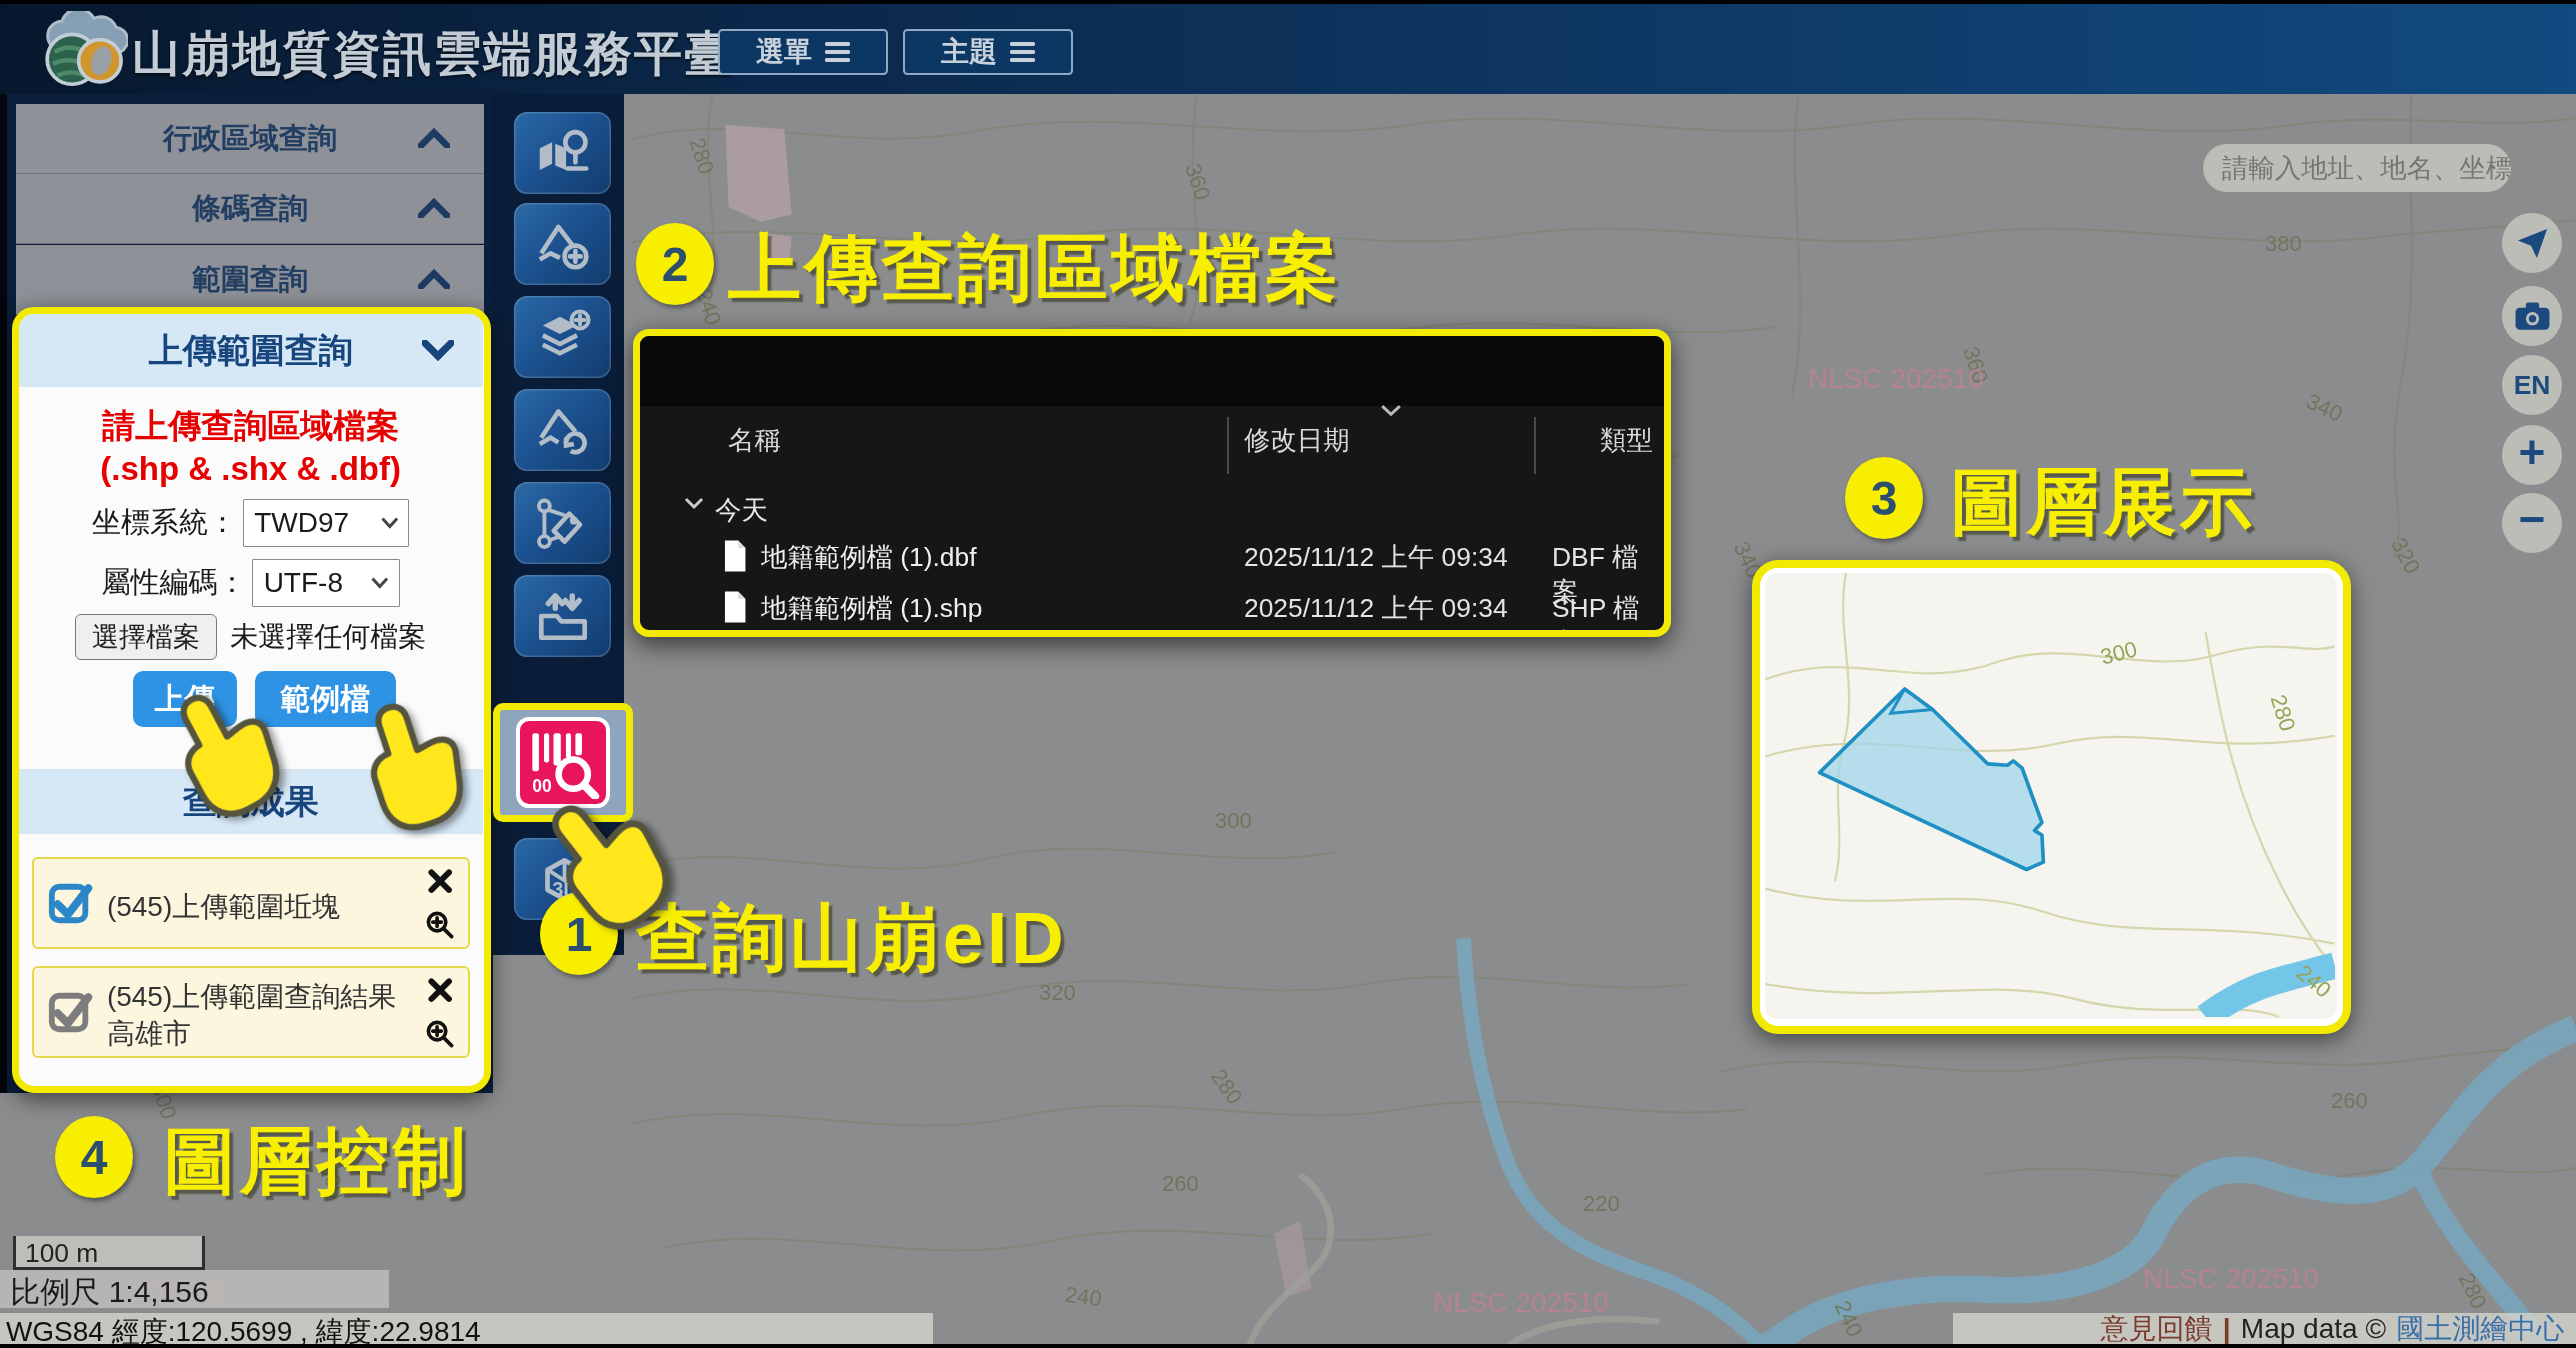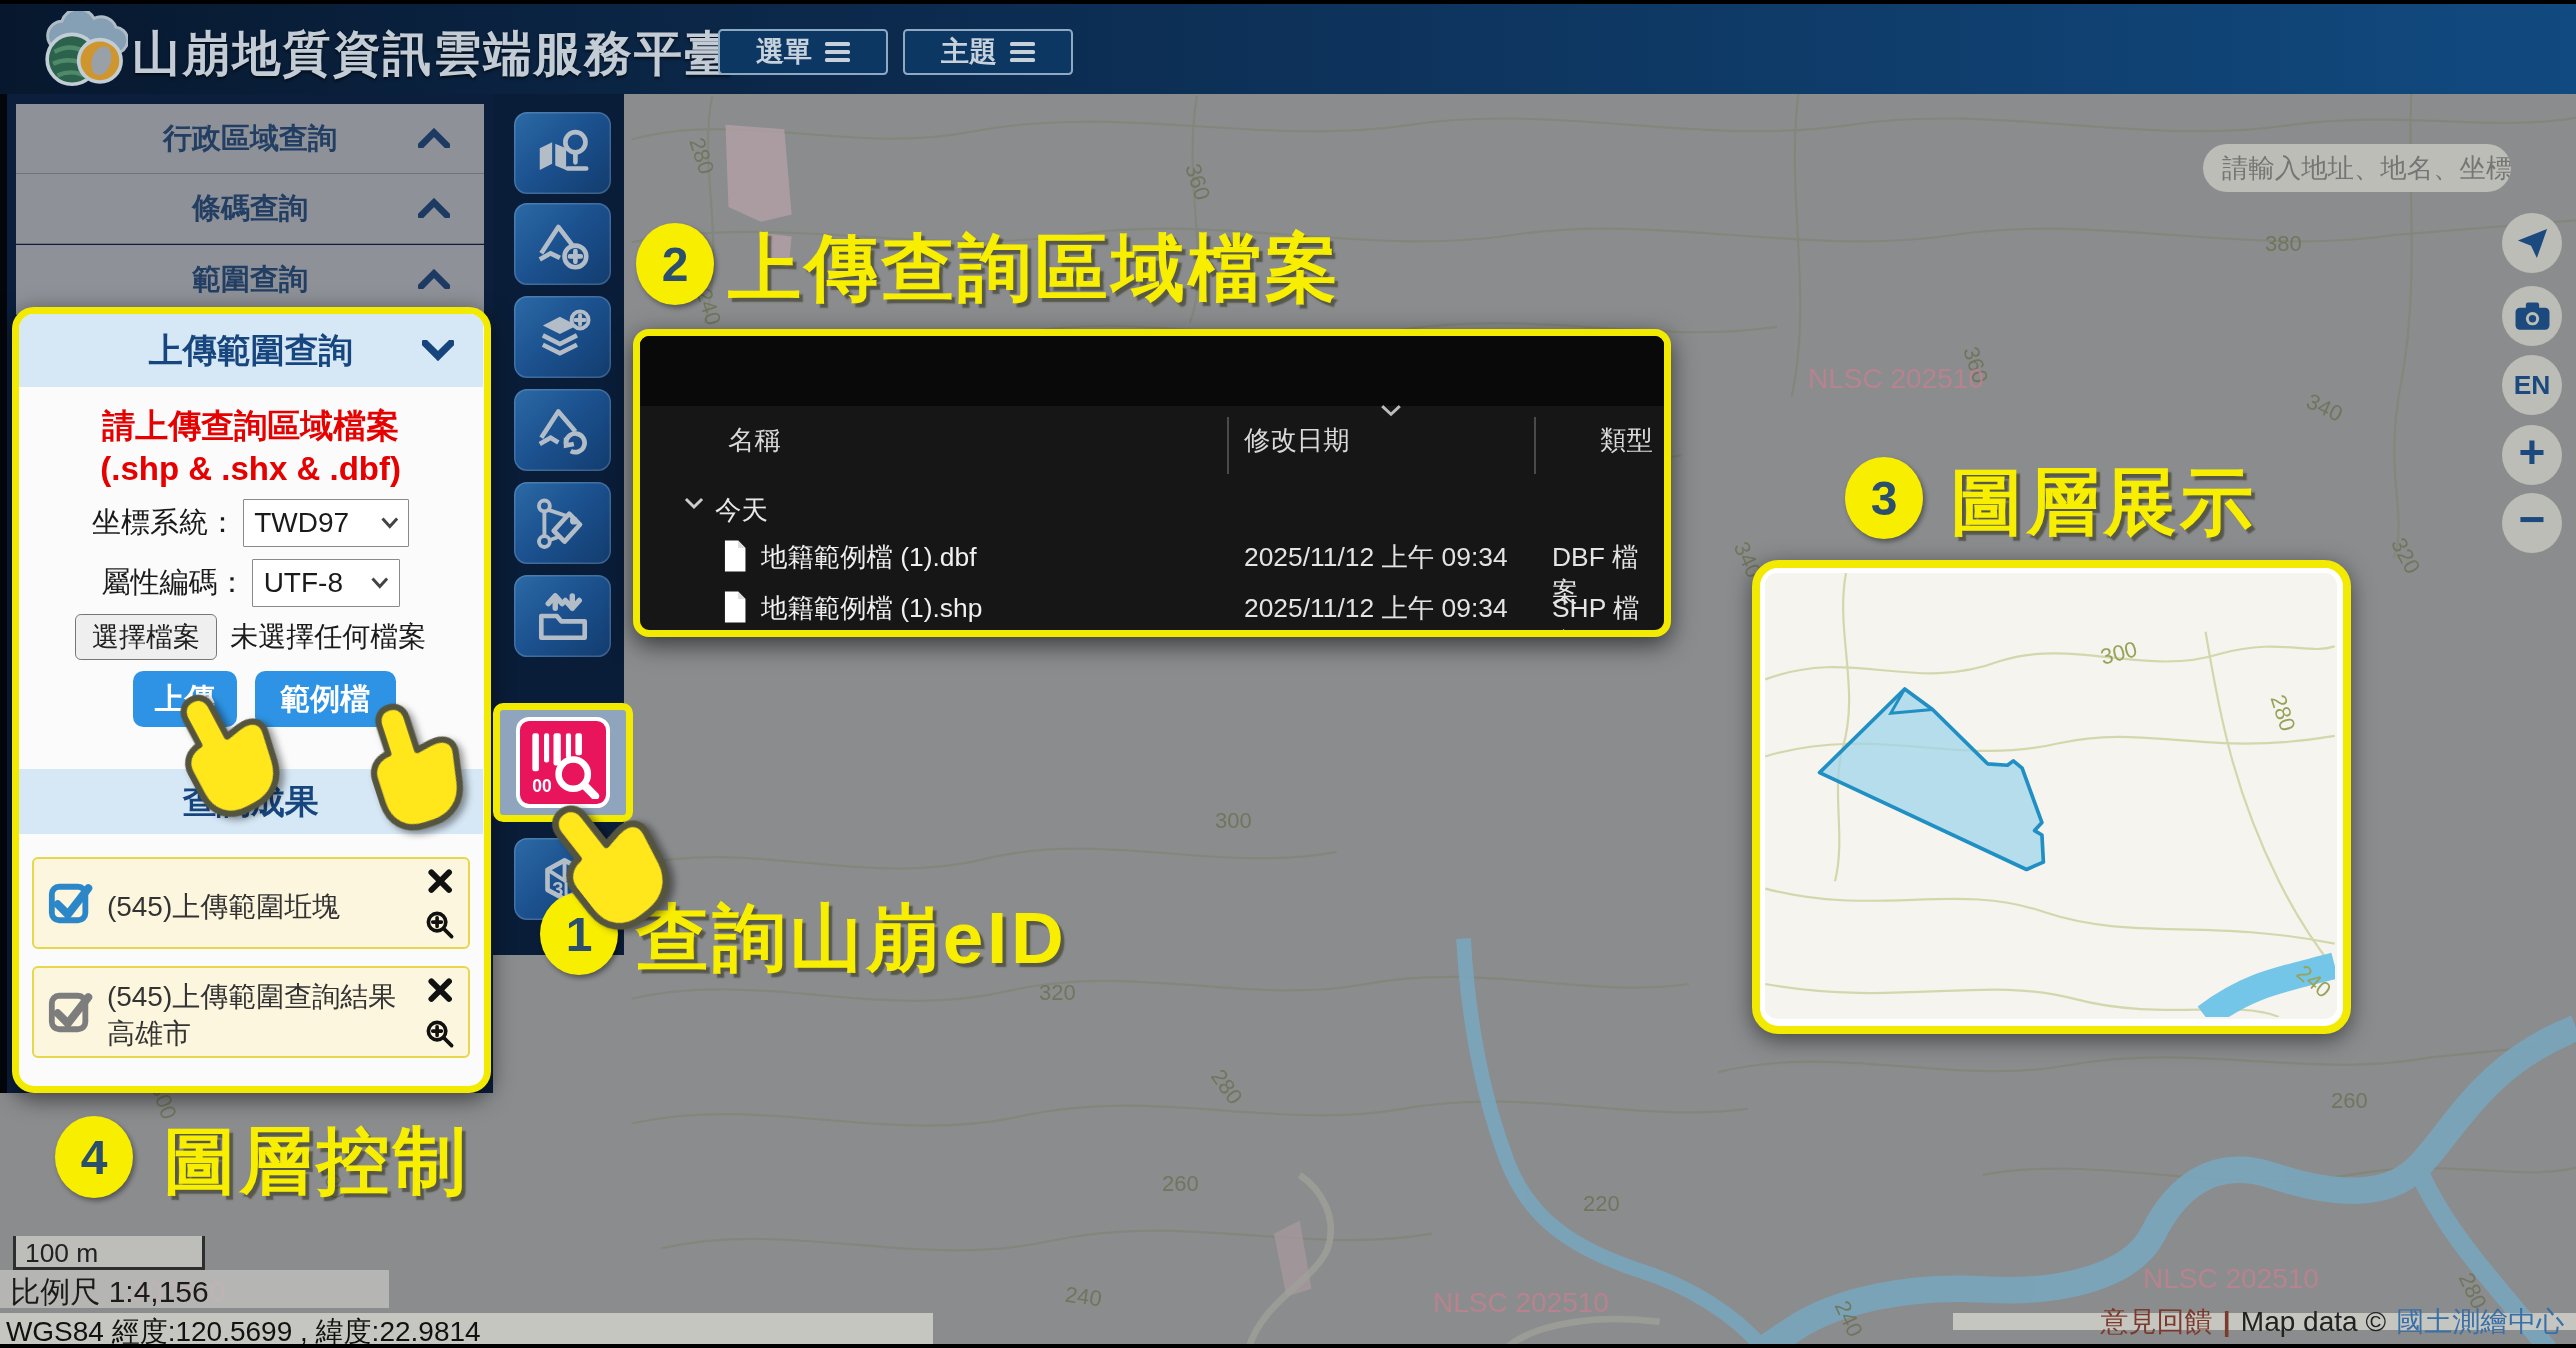--- a/index.html
+++ b/index.html
@@ -76,21 +76,21 @@
     display:flex;align-items:center;justify-content:center;color:#1c4a7e;
     font-weight:bold;cursor:pointer;}
   
   .scalebar{left:13.2px;top:1236px;width:192px;height:34px;background:rgba(205,205,199,.75);
     border-left:3.7px solid #2e2e2e;border-bottom:3.7px solid #2e2e2e;border-right:3.7px solid #2e2e2e;
     box-sizing:border-box;z-index:15;font-size:26.4px;color:#222;padding:1.5px 0 0 8.8px;}
   .ratio{left:0;top:1270px;width:389px;height:38px;background:rgba(205,205,199,.65);
     z-index:15;font-size:30px;color:#1a1a1a;padding:1.5px 0 0 10.3px;box-sizing:border-box;}
   .coords{left:0;top:1313px;width:933px;height:31px;background:rgba(208,208,202,.85);
     z-index:15;font-size:28px;color:#111;padding:0 0 0 5.9px;box-sizing:border-box;}
-  .feedback{left:1953px;top:1313px;width:623px;height:17px;background:rgba(208,208,202,.85);
+  .feedback{left:1953px;top:1313px;width:623px;height:31px;background:rgba(208,208,202,.85);
     z-index:15;display:flex;align-items:center;gap:10.3px;font-size:28px;justify-content:flex-end;
     padding-right:11.7px;box-sizing:border-box;}
   .botbar{left:0;top:1344px;width:2576px;height:5.1px;background:#000;z-index:50;}
   
   .badge{width:78px;height:82px;border-radius:50%;background:#f8ee00;color:#2c4f6e;
     font-weight:bold;font-size:48px;display:flex;align-items:center;justify-content:center;
     z-index:31;box-shadow:2.2px 2.9px 5.1px rgba(0,0,0,.4);}
   .ann{font-size:73px;font-weight:bold;color:#f8ee00;letter-spacing:3.7px;white-space:nowrap;
     text-shadow:3.7px 4.4px 1.5px rgba(35,35,10,.5);z-index:31;}
   .hand{z-index:32;filter:drop-shadow(3.7px 5.1px 3.7px rgba(0,0,0,.4));}

